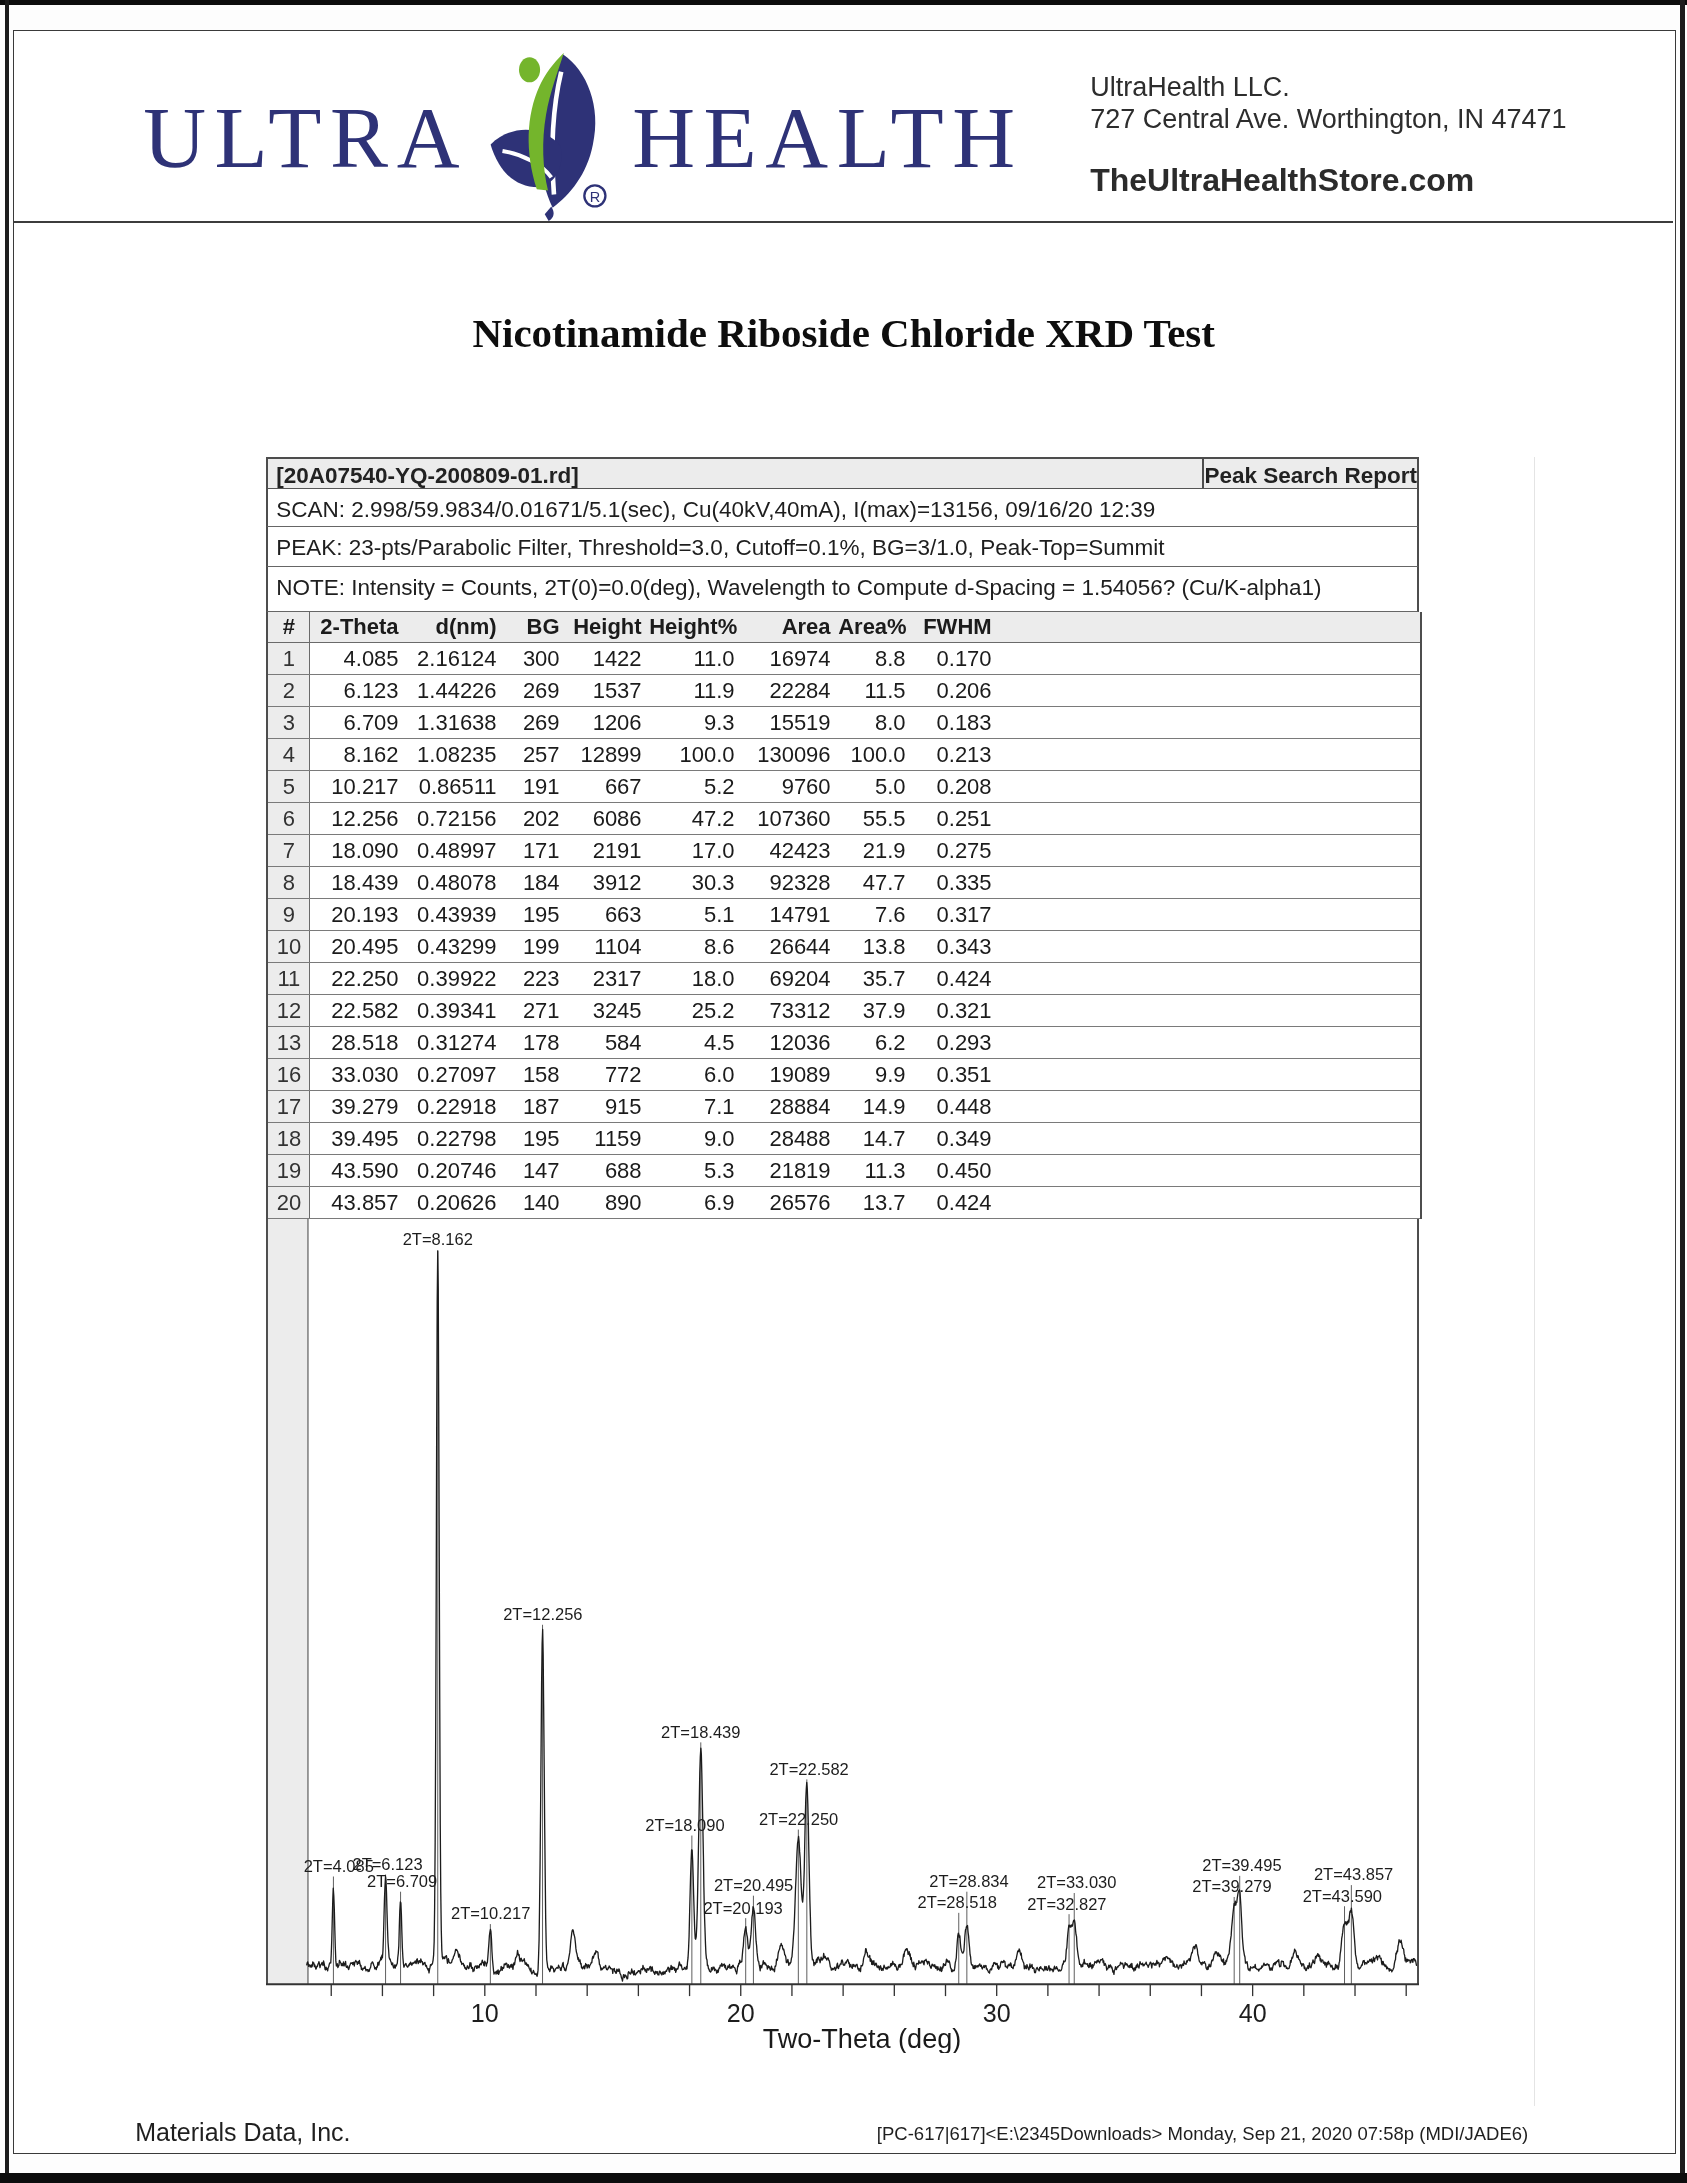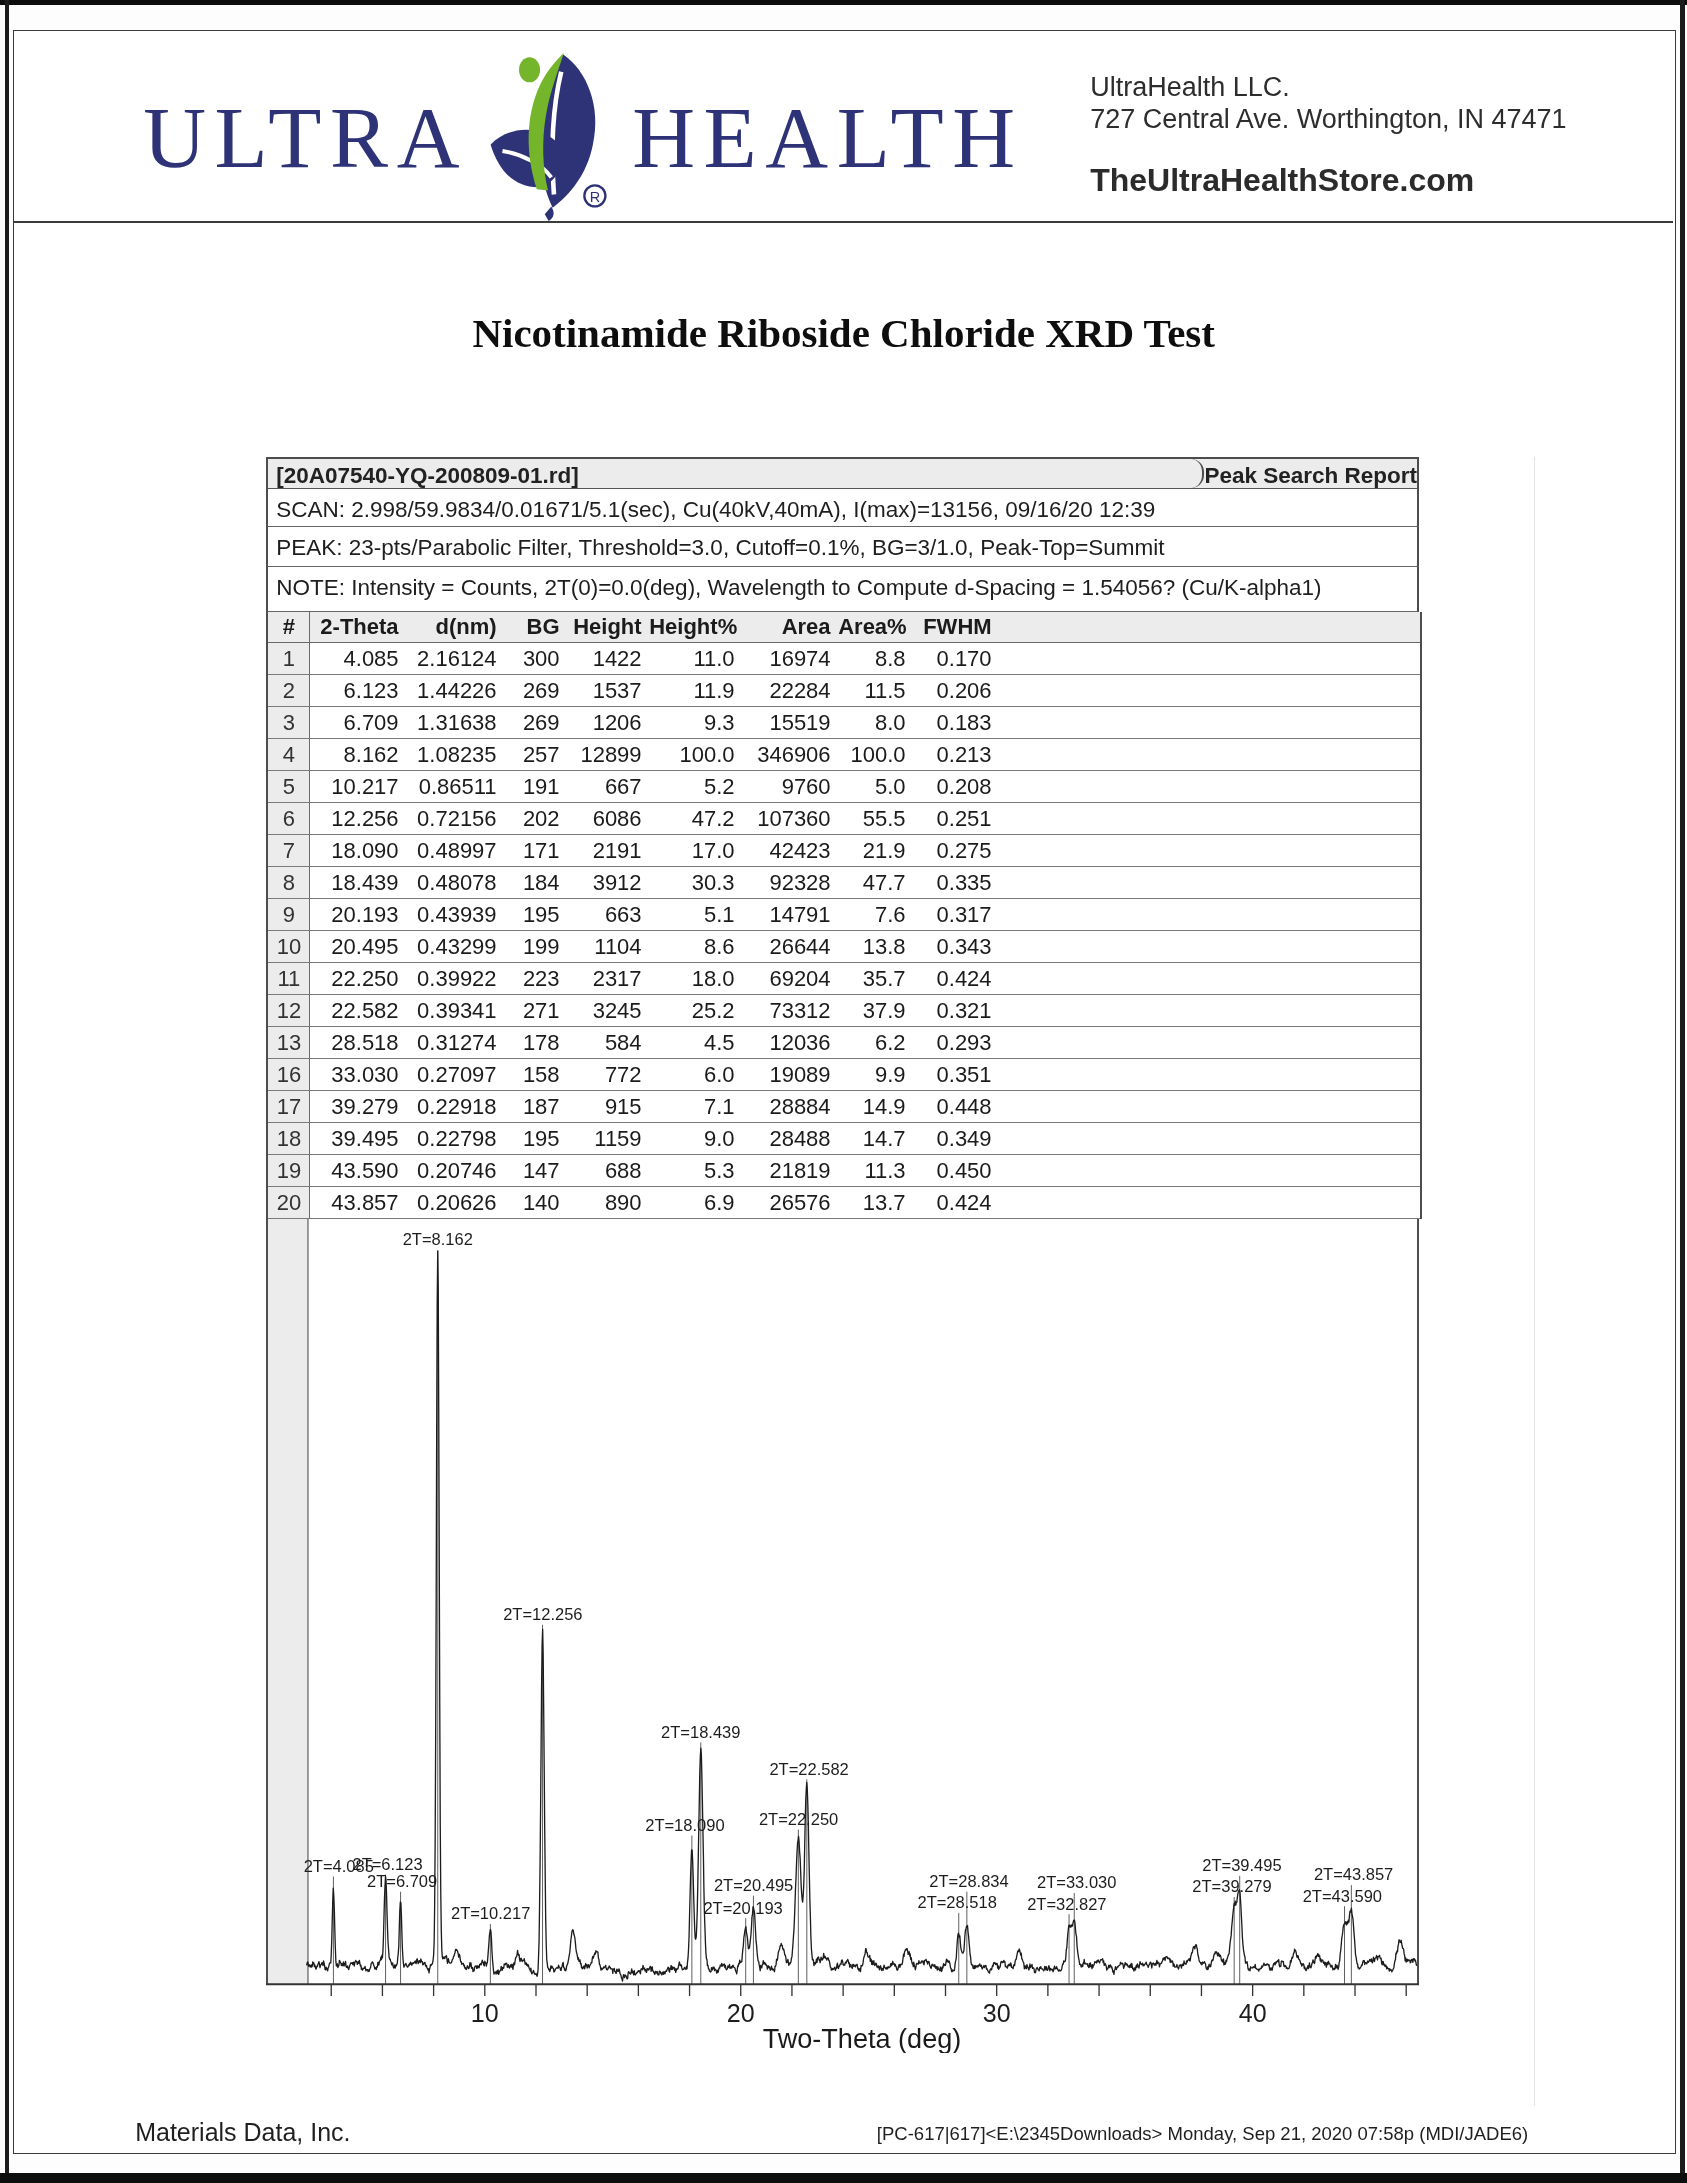--- a/index.html
+++ b/index.html
@@ -19,21 +19,21 @@
   .leaf-svg{position:absolute;left:470px;top:13.2px;}
   .company{position:absolute;left:1076px;top:40px;font-size:27px;color:#2d2d2d;line-height:32px;}
   .website{position:absolute;left:1076px;top:131px;font-size:32px;font-weight:bold;color:#2b2b2b;}
   .hdr-divider{position:absolute;left:0px;top:190px;width:1659px;height:2px;background:#3c3c3c;}
   
   .doc-title{position:absolute;left:0;top:278px;width:1659px;text-align:center;
              font-family:"Liberation Serif",serif;font-weight:bold;font-size:41px;color:#0e0e0e;}
   
   .report{position:absolute;left:252px;top:426px;width:1153px;}
   .rp-titlebar{display:flex;height:32px;background:#ececec;border:2px solid #4d4d4d;border-bottom:1.3px solid #555;box-sizing:border-box;}
-  .rp-file{flex:0 0 936px;font-size:22.5px;font-weight:bold;padding:4px 0 0 8px;box-sizing:border-box;border-right:2px solid #4d4d4d;border-radius:13px;}
+  .rp-file{flex:0 0 936px;font-size:22.5px;font-weight:bold;padding:4px 0 0 8px;box-sizing:border-box;border-right:2px solid #4d4d4d;}
   .rp-name{flex:1;font-size:22.5px;font-weight:bold;text-align:center;padding-top:4px;}
   .rp-line{box-sizing:border-box;border-left:2px solid #4d4d4d;border-right:2px solid #4d4d4d;
            border-bottom:1.3px solid #666;font-size:22.5px;padding:8px 0 0 8px;background:#fff;color:#1e1e1e;}
   .rp-scan{height:38px;}
   .rp-peak{height:40px;}
   .rp-note{height:45px;}
   table.peaks{border-collapse:collapse;table-layout:fixed;width:1153px;
               border-left:2px solid #4d4d4d;border-right:2px solid #4d4d4d;font-size:22px;color:#1b1b1b;}
   table.peaks th{height:28px;background:#ececec;border-bottom:1.3px solid #6a6a6a;font-weight:600;
                  text-align:right;padding-right:6.6px;white-space:nowrap;}
@@ -156,21 +156,21 @@
               <td>0.183</td>
               <td></td>
             </tr>
             <tr>
               <td class="cnum">4</td>
               <td>8.162</td>
               <td>1.08235</td>
               <td>257</td>
               <td>12899</td>
               <td>100.0</td>
-              <td>346906</td>
+              <td>130096</td>
               <td>100.0</td>
               <td>0.213</td>
               <td></td>
             </tr>
             <tr>
               <td class="cnum">5</td>
               <td>10.217</td>
               <td>0.86511</td>
               <td>191</td>
               <td>667</td>

